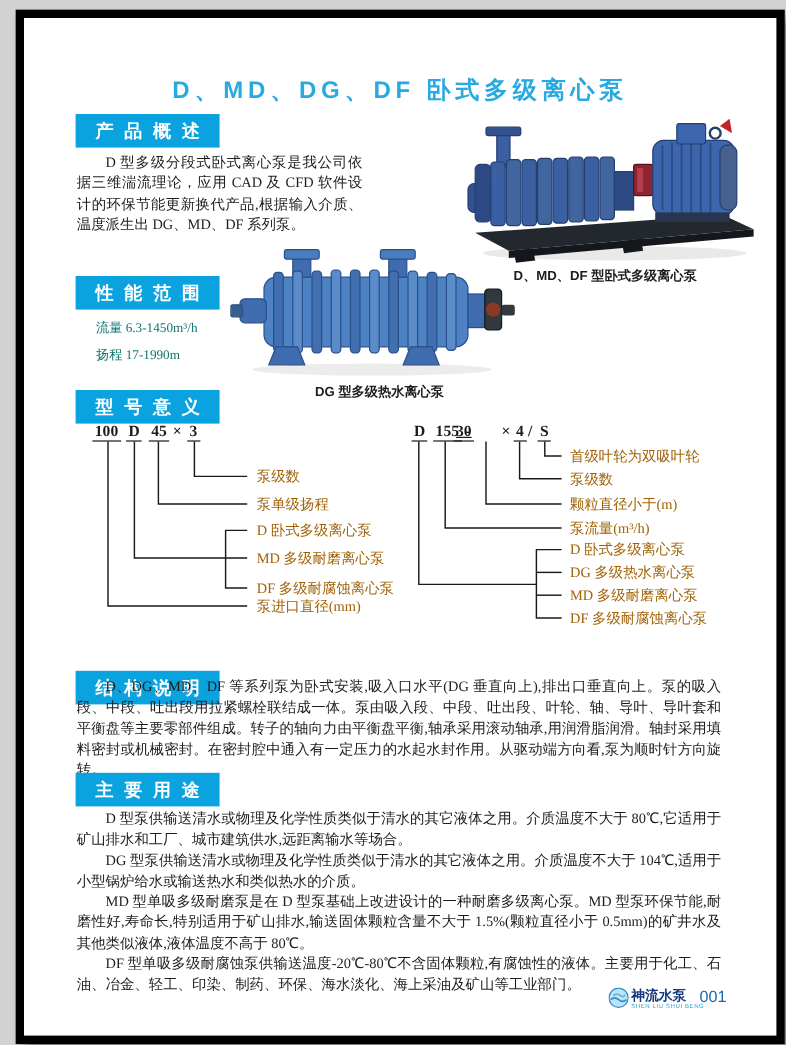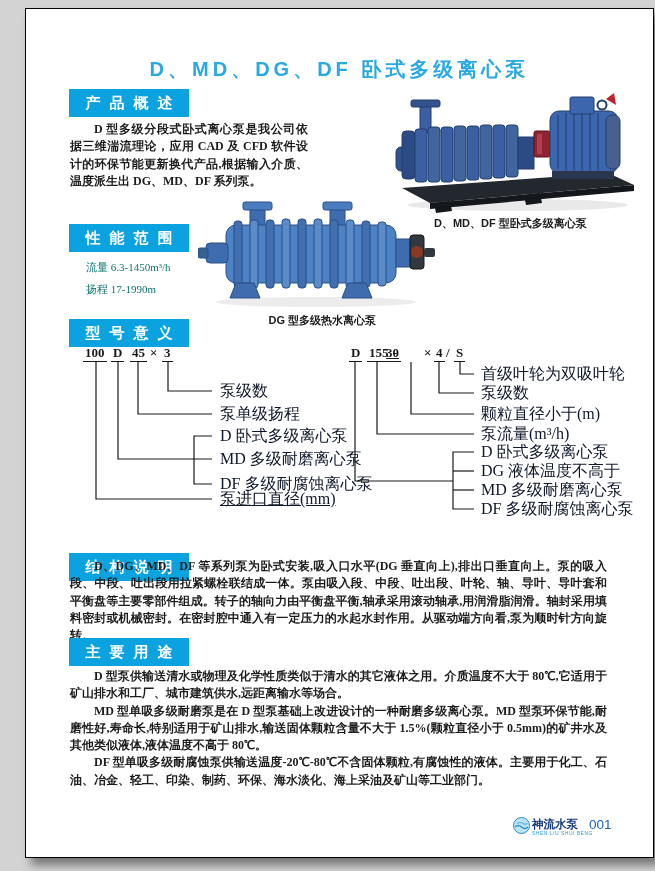--- a/index.html
+++ b/index.html
@@ -3,56 +3,55 @@
 <meta charset="utf-8">
 <style>
   html,body{margin:0;padding:0;}
   body{
     width:655px;height:871px;overflow:hidden;
     background:#d3d3d3;
     font-family:"Liberation Serif", serif;
   }
   .page{
     position:absolute;left:13px;top:8px;width:627px;height:848px;
-    background:#ffffff;border:1px solid #000000;
+    background:#ffffff;border:7px solid #000000;
     box-shadow:6px 7px 9px rgba(0,0,0,0.45);
-    margin-left:12px;
   }
   .abs{position:absolute;}
   .page-title{
     left:0;top:47px;width:100%;text-align:center;
     font-family:"Liberation Sans", sans-serif;
     font-weight:bold;font-size:20px;letter-spacing:4px;
     color:#29a9e1;
   }
   .section-bar{
     width:120px;height:28px;left:43px;
     background:#0aa3e0;color:#ffffff;
     font-family:"Liberation Sans", sans-serif;
     font-weight:bold;font-size:15px;letter-spacing:9px;
     display:flex;align-items:center;justify-content:center;
     padding-left:9px;box-sizing:border-box;
   }
   .body-text{
     color:#1c1c1c;font-size:12px;line-height:17.3px;
     text-align:justify;
   }
-  .body-text p{margin:0;text-indent:2em;font-weight:bold;}
+  .body-text p{margin:0;text-indent:2em;}
   .caption{
     color:#1c1c1c;font-size:11px;font-weight:bold;
     font-family:"Liberation Sans", sans-serif;
   }
   .perf-line{color:#0f766e;font-size:11px;}
   .code-part{
     position:absolute;top:337px;color:#1a1a1a;
     font-size:13px;font-weight:bold;line-height:14px;
   }
   .code-part.u{border-bottom:1.2px solid #1a1a1a;padding:0 2px 1px 2px;margin-left:-2px;}
   .diag-label{
-    position:absolute;color:#0f172a;font-size:16px;line-height:14px;white-space:nowrap;
+    position:absolute;color:#a16207;font-size:12px;line-height:14px;white-space:nowrap;
   }
   .diag-svg{left:0;top:0;width:627px;height:848px;pointer-events:none;}
   .footer-cn{color:#16387f;font-size:11.5px;font-weight:bold;font-family:"Liberation Sans", sans-serif;line-height:12px;}
   .footer-en{color:#2a9fd8;font-size:5px;letter-spacing:0.5px;font-family:"Liberation Sans", sans-serif;line-height:6px;}
   .footer-num{color:#1b66b0;font-size:13.5px;font-weight:normal;font-family:"Liberation Sans", sans-serif;}
 </style>
 </head>
 <body>
 
 <div class="page">
@@ -170,52 +169,53 @@
   <span class="code-part u" style="left:87px;">D</span>
   <span class="code-part u" style="left:106px;">45</span>
   <span class="code-part" style="left:124px;">×</span>
   <span class="code-part u" style="left:138px;">3</span>
 
   <div class="diag-label" style="left:194px;top:375px;">泵级数</div>
   <div class="diag-label" style="left:194px;top:398px;">泵单级扬程</div>
   <div class="diag-label" style="left:194px;top:420px;">D 卧式多级离心泵</div>
   <div class="diag-label" style="left:194px;top:443px;">MD 多级耐磨离心泵</div>
   <div class="diag-label" style="left:194px;top:468px;">DF 多级耐腐蚀离心泵</div>
-  <div class="diag-label" style="left:194px;top:483px;text-decoration:underline;">泵进口直径(mm)</div>
+  <div class="diag-label" style="left:194px;top:483px;">泵进口直径(mm)</div>
 
   <span class="code-part u" style="left:325px;">D</span>
   <span class="code-part u" style="left:343px;">155</span>
   <span class="code-part" style="left:367px;">-</span>
   <span class="code-part u" style="left:360px;text-decoration:underline;">30</span>
   <span class="code-part" style="left:398px;">×</span>
   <span class="code-part u" style="left:410px;">4</span>
   <span class="code-part" style="left:420px;">/</span>
   <span class="code-part u" style="left:430px;">S</span>
 
   <div class="diag-label" style="left:455px;top:358px;">首级叶轮为双吸叶轮</div>
   <div class="diag-label" style="left:455px;top:377px;">泵级数</div>
   <div class="diag-label" style="left:455px;top:398px;">颗粒直径小于(m)</div>
   <div class="diag-label" style="left:455px;top:418px;">泵流量(m³/h)</div>
   <div class="diag-label" style="left:455px;top:436px;">D 卧式多级离心泵</div>
-  <div class="diag-label" style="left:455px;top:455px;">DG 液体温度不高于</div>
+  <div class="diag-label" style="left:455px;top:455px;">DG 多级热水离心泵</div>
   <div class="diag-label" style="left:455px;top:474px;">MD 多级耐磨离心泵</div>
   <div class="diag-label" style="left:455px;top:493px;">DF 多级耐腐蚀离心泵</div>
 
   <div class="abs section-bar" style="top:544px;">
     <span>结构说明</span>
   </div>
   <div class="abs body-text" style="left:44px;top:549px;width:537px;">
     <p>D、DG、MD、DF 等系列泵为卧式安装,吸入口水平(DG 垂直向上),排出口垂直向上。泵的吸入段、中段、吐出段用拉紧螺栓联结成一体。泵由吸入段、中段、吐出段、叶轮、轴、导叶、导叶套和平衡盘等主要零部件组成。转子的轴向力由平衡盘平衡,轴承采用滚动轴承,用润滑脂润滑。轴封采用填料密封或机械密封。在密封腔中通入有一定压力的水起水封作用。从驱动端方向看,泵为顺时针方向旋转。</p>
   </div>
 
   <div class="abs section-bar" style="top:629px;">
     <span>主要用途</span>
   </div>
   <div class="abs body-text" style="left:44px;top:659px;width:537px;">
     <p>D 型泵供输送清水或物理及化学性质类似于清水的其它液体之用。介质温度不大于 80℃,它适用于矿山排水和工厂、城市建筑供水,远距离输水等场合。</p>
+    <p>DG 型泵供输送清水或物理及化学性质类似于清水的其它液体之用。介质温度不大于 104℃,适用于小型锅炉给水或输送热水和类似热水的介质。</p>
     <p>MD 型单吸多级耐磨泵是在 D 型泵基础上改进设计的一种耐磨多级离心泵。MD 型泵环保节能,耐磨性好,寿命长,特别适用于矿山排水,输送固体颗粒含量不大于 1.5%(颗粒直径小于 0.5mm)的矿井水及其他类似液体,液体温度不高于 80℃。</p>
     <p>DF 型单吸多级耐腐蚀泵供输送温度-20℃-80℃不含固体颗粒,有腐蚀性的液体。主要用于化工、石油、冶金、轻工、印染、制药、环保、海水淡化、海上采油及矿山等工业部门。</p>
   </div>
 
   <svg class="abs" style="left:487px;top:808px;" width="17" height="17" viewBox="0 0 17 17">
     <circle cx="8.5" cy="8.5" r="8" fill="#bfe2f4" stroke="#2a8fc9"></circle>
     <path d="M2 10 Q5 7 8.5 10 T15 10" fill="none" stroke="#2a8fc9" stroke-width="1.4"></path>
     <path d="M4 6.5 Q7 4.5 10 6.5 T14 6" fill="none" stroke="#5ab0de" stroke-width="1.2"></path>
   </svg>
   <div class="abs" style="left:506px;top:809px;">

